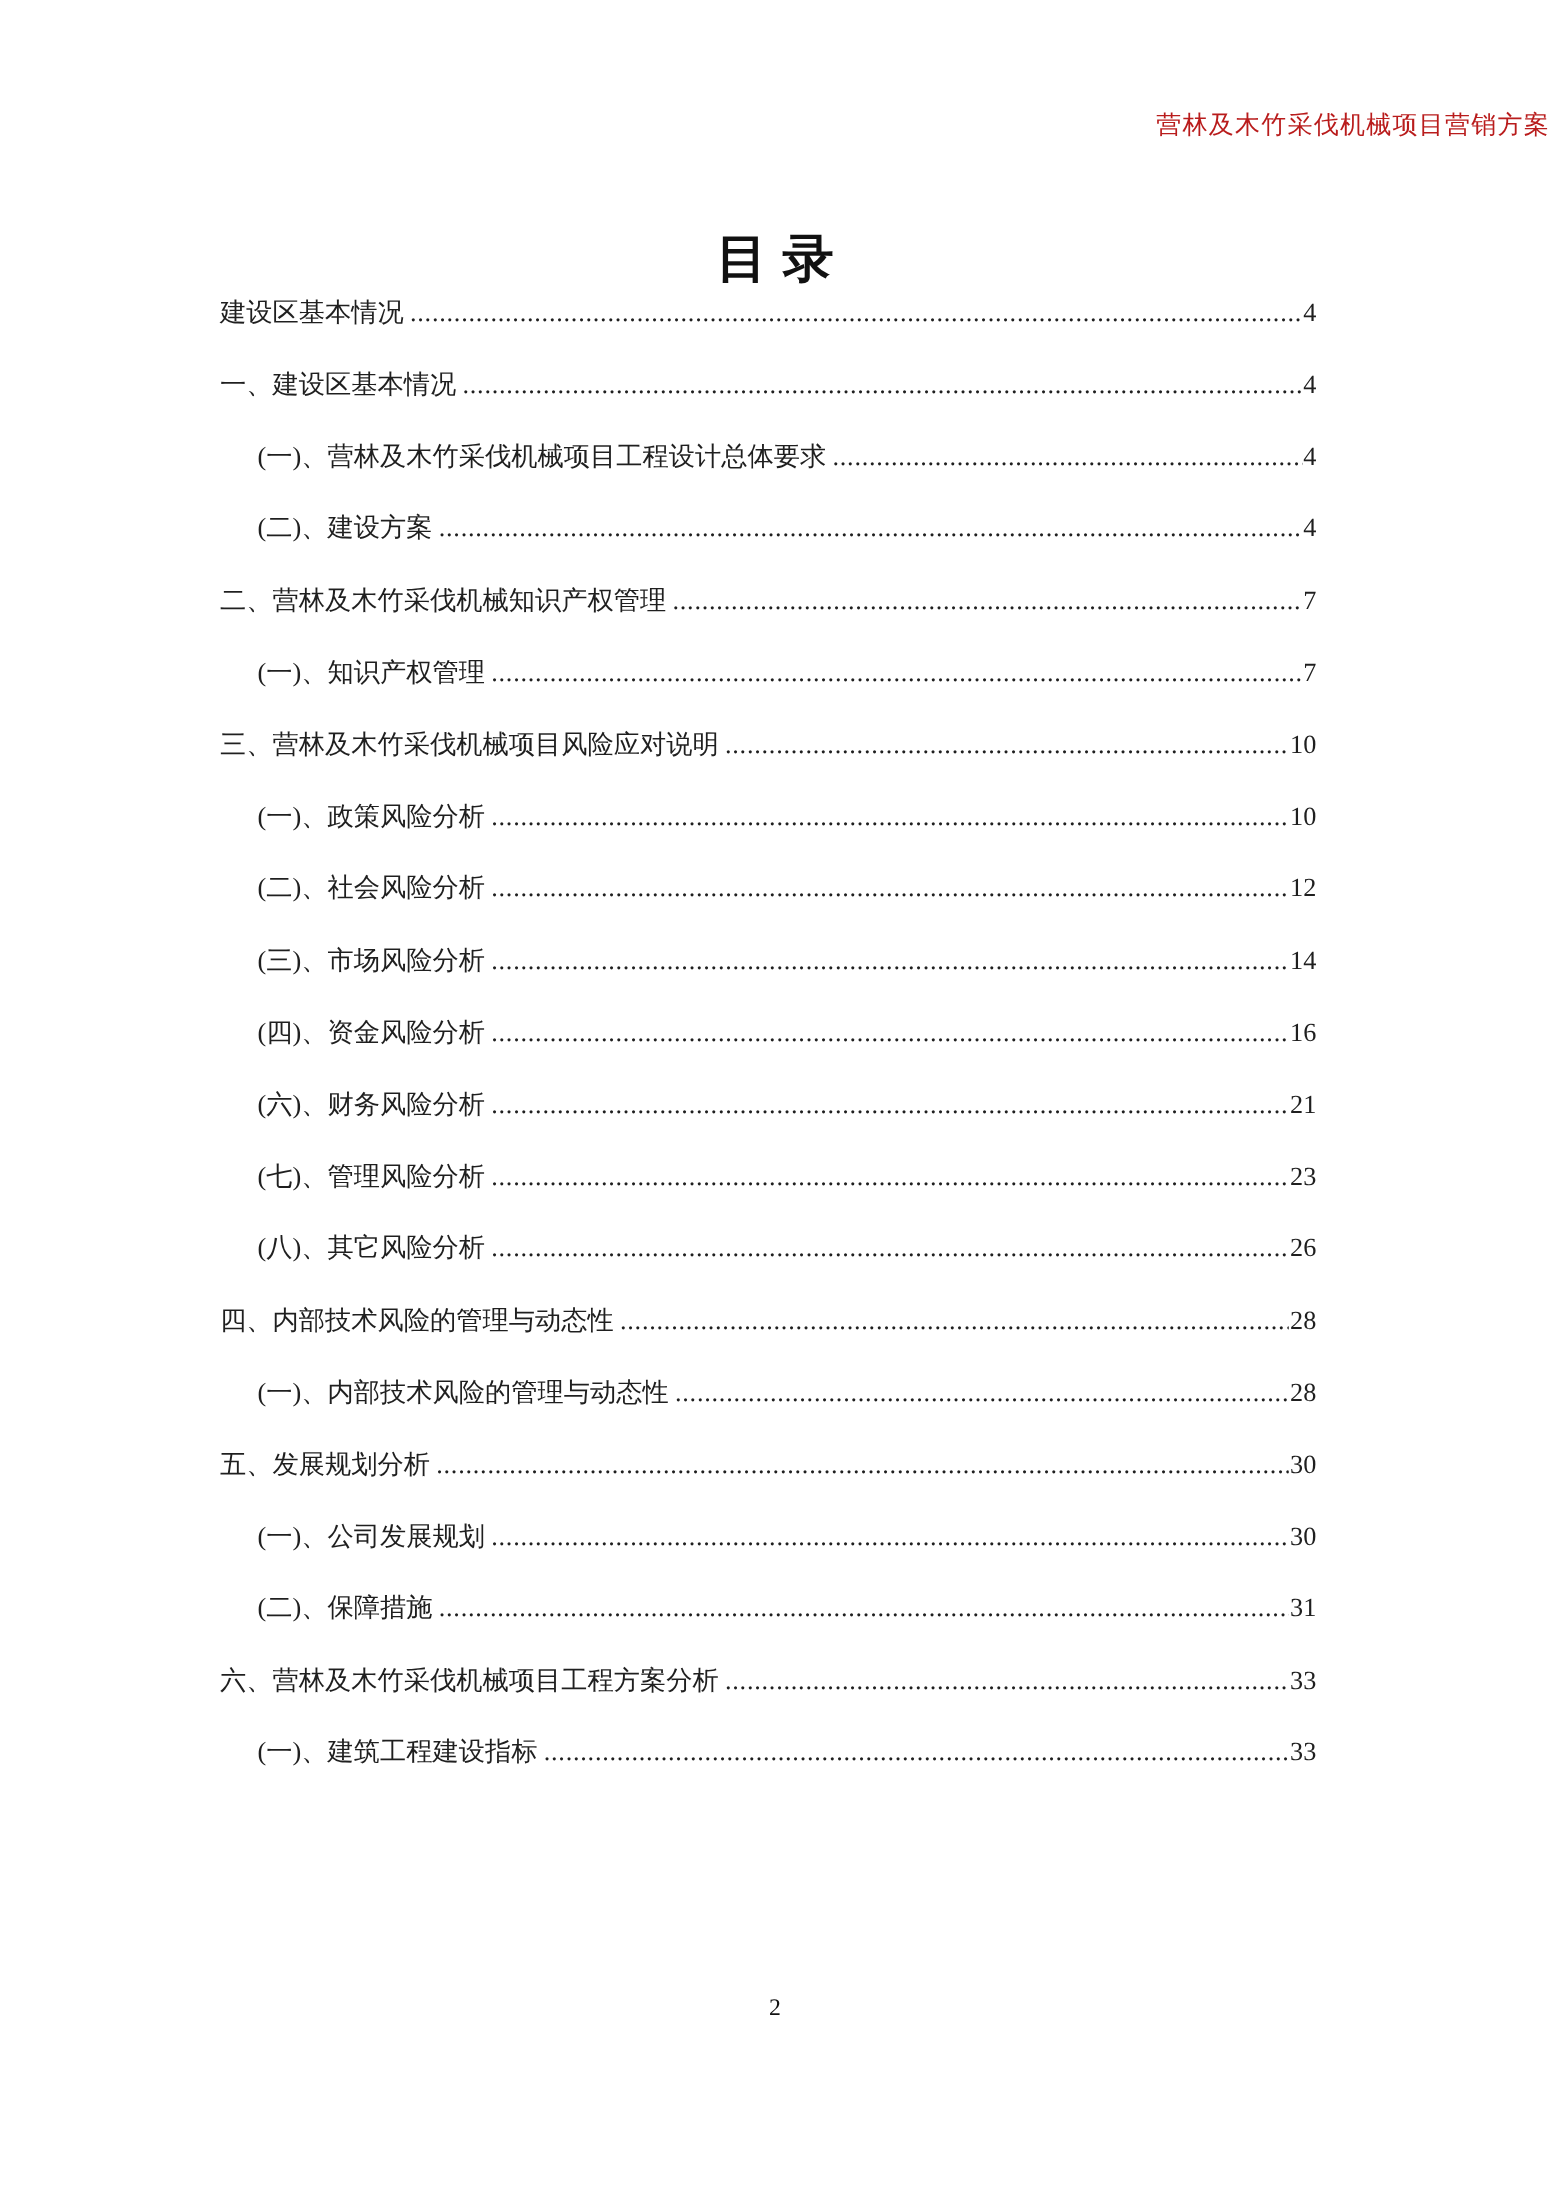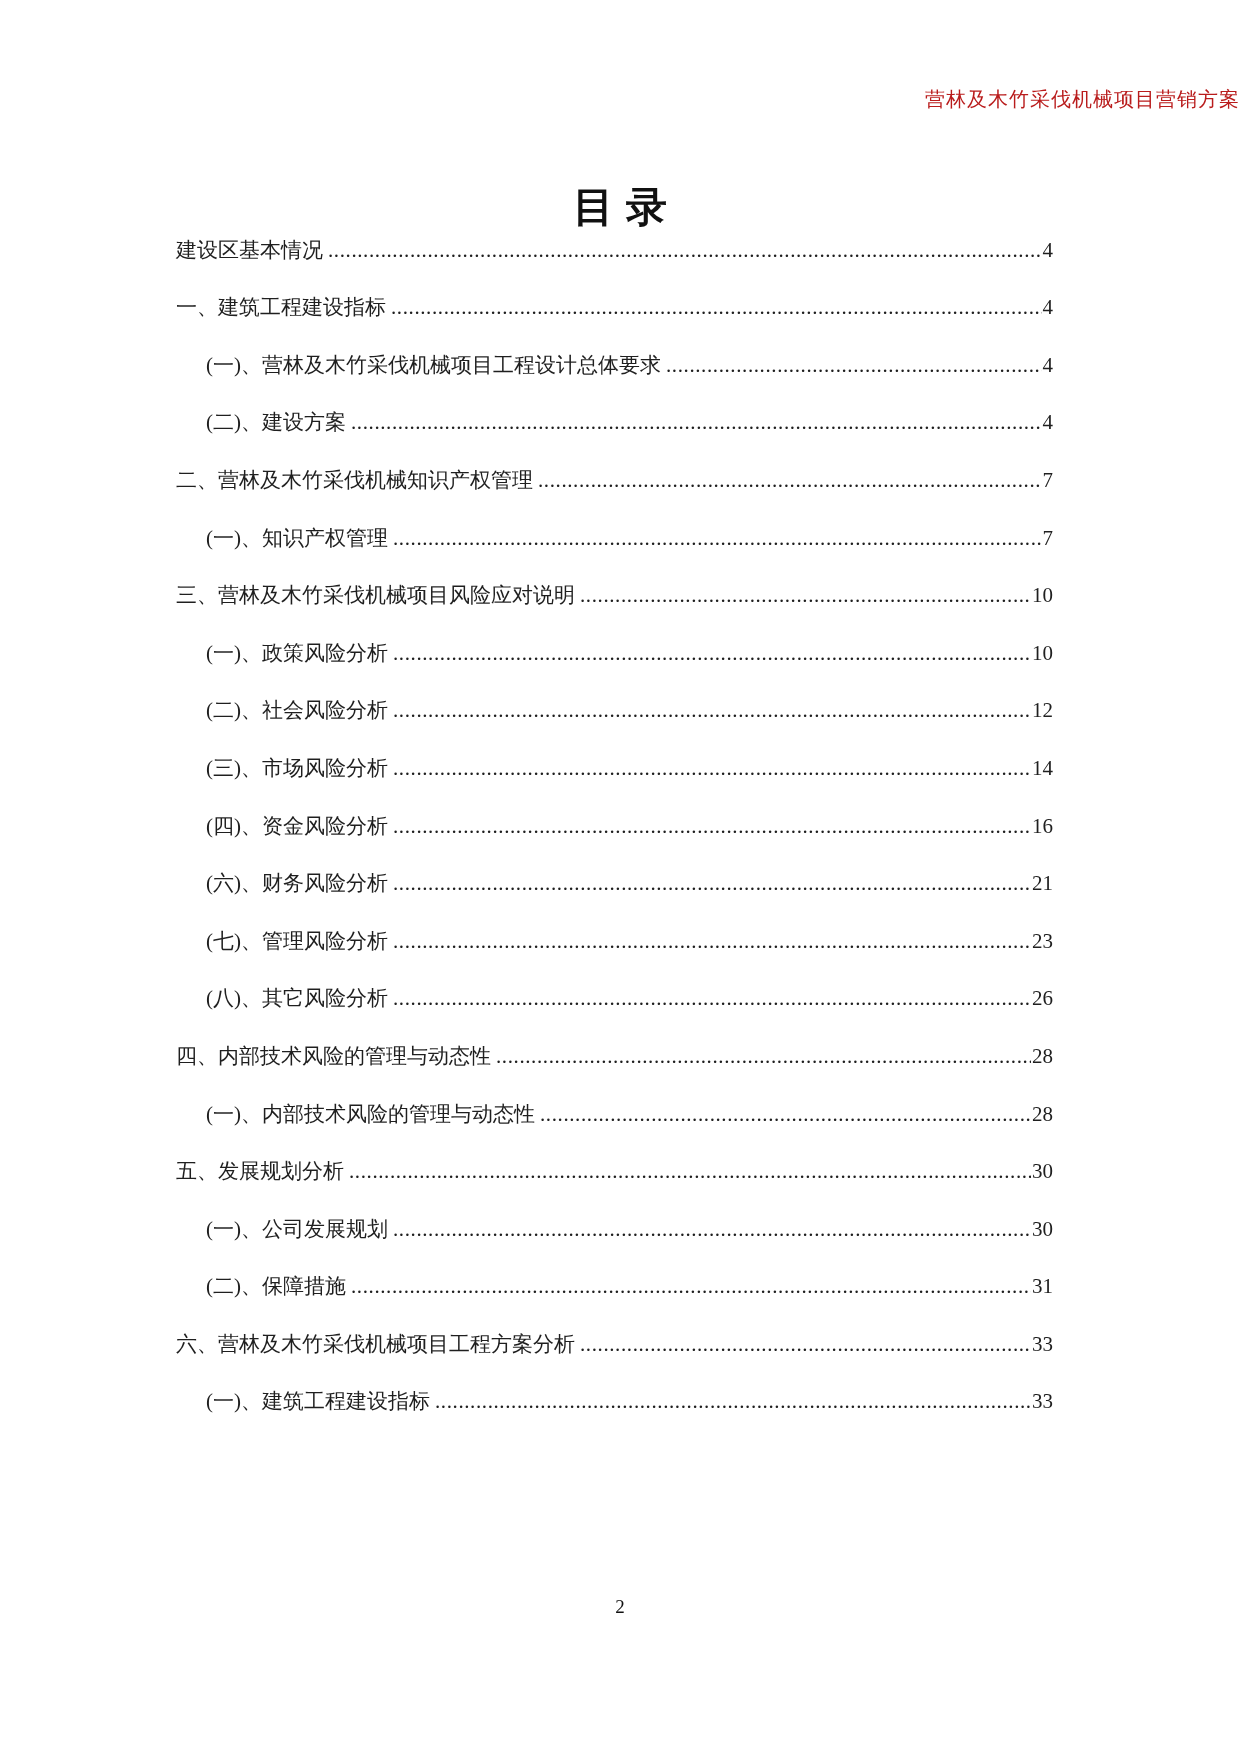--- a/index.html
+++ b/index.html
@@ -82,21 +82,21 @@
   <div class="toc-title">目录</div>
 
   <div class="toc">
   <div class="toc-entry level-0">
     <span class="toc-label">建设区基本情况</span>
     <span class="toc-leader"></span>
     <span class="toc-page">4</span>
   </div>
 
   <div class="toc-entry level-0">
-    <span class="toc-label">一、建筑工程建设指标</span>
+    <span class="toc-label">一、建设区基本情况</span>
     <span class="toc-leader"></span>
     <span class="toc-page">4</span>
   </div>
 
   <div class="toc-entry level-1">
     <span class="toc-label">(一)、营林及木竹采伐机械项目工程设计总体要求</span>
     <span class="toc-leader"></span>
     <span class="toc-page">4</span>
   </div>
 

